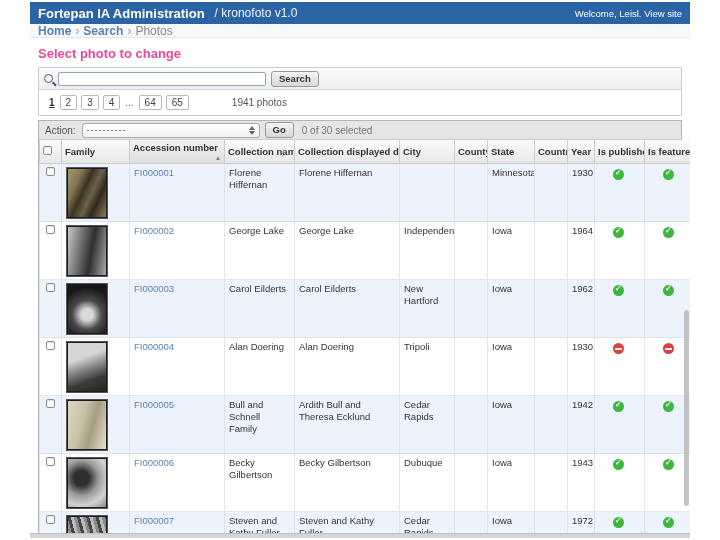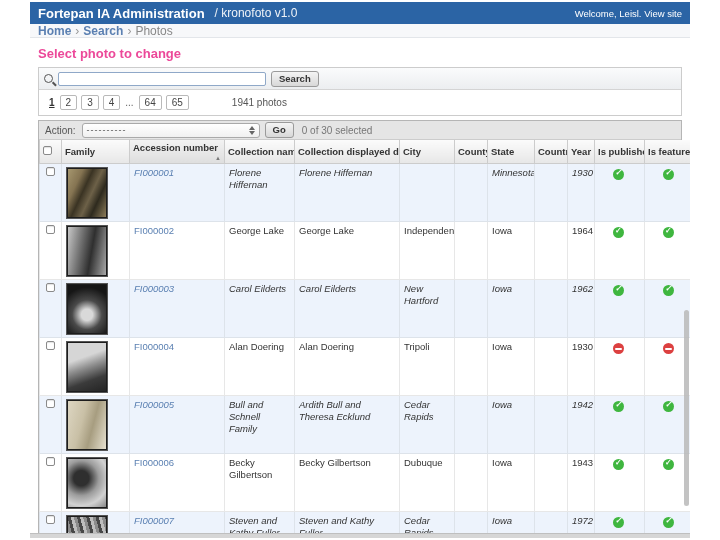--- a/index.html
+++ b/index.html
@@ -107,21 +107,21 @@
     font-size:9.5px;font-weight:bold;color:#333;text-align:left;
     padding:2px 3px;height:13px;white-space:nowrap;overflow:hidden;
   }
   table.results th.sorted{background:linear-gradient(#f2f2f2,#dedede);}
   .sort-arrow{float:right;font-size:6px;color:#777;margin-top:2px;}
   table.results td{
     border:1px solid #dde3ea;border-top:none;
     padding:3px 4px;vertical-align:top;height:56px;
     overflow:hidden;line-height:1.25;
   }
-  tr.row-odd td{background:var(--row-alt);font-style:italic;}
+  tr.row-odd td{background:var(--row-alt);}
   tr.row-even td{background:#fff;border-color:#e7e7e7;margin-left:36px;}
   td.cb-cell,th.cb-col{text-align:center;padding-top:4px;}
   .checkbox{
     display:inline-block;width:9px;height:9px;border:1px solid #8a8a8a;
     border-radius:2px;background:#fff;box-shadow:inset 0 1px 1px rgba(0,0,0,.12);
   }
   a.accession{color:var(--link-blue);text-decoration:none;}
   
   .thumb{width:40px;height:50px;border:1px solid #1d1d1d;box-shadow:0 0 0 1px #555;margin:1px 0 0 1px;}
   .t0{background:linear-gradient(115deg,#a6976f 0%,#857452 25%,#3a3323 42%,#6d6148 58%,#2e2a1e 74%,#8d7d5a 100%);}

